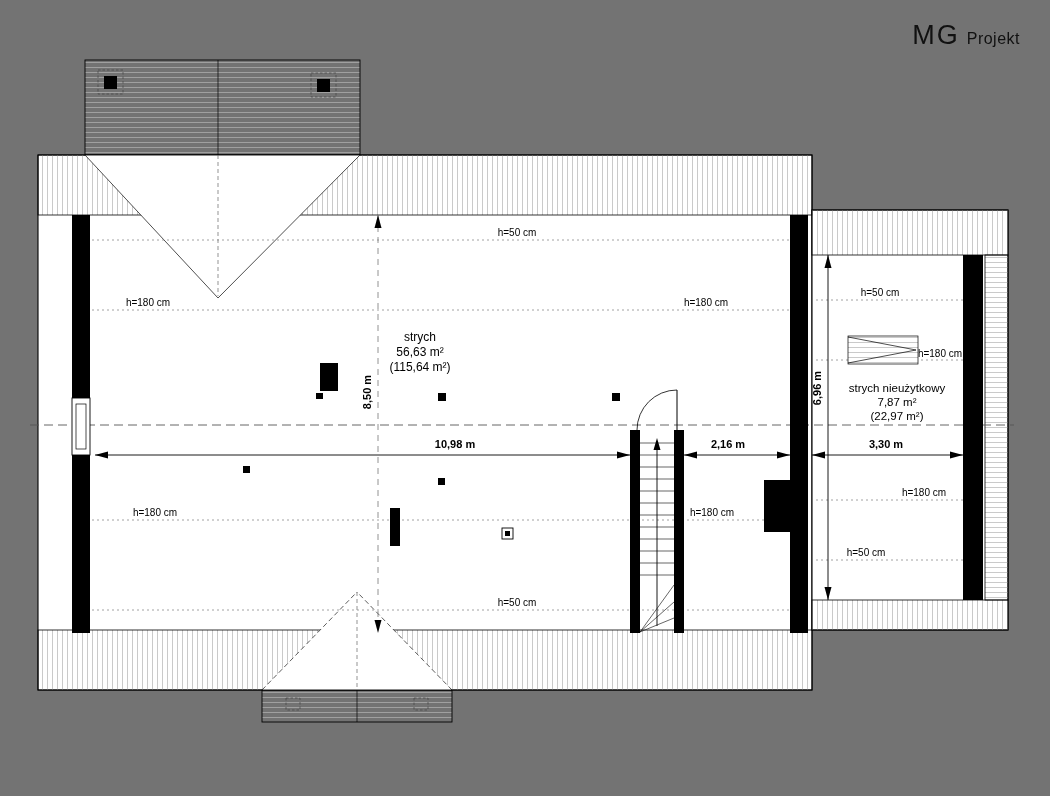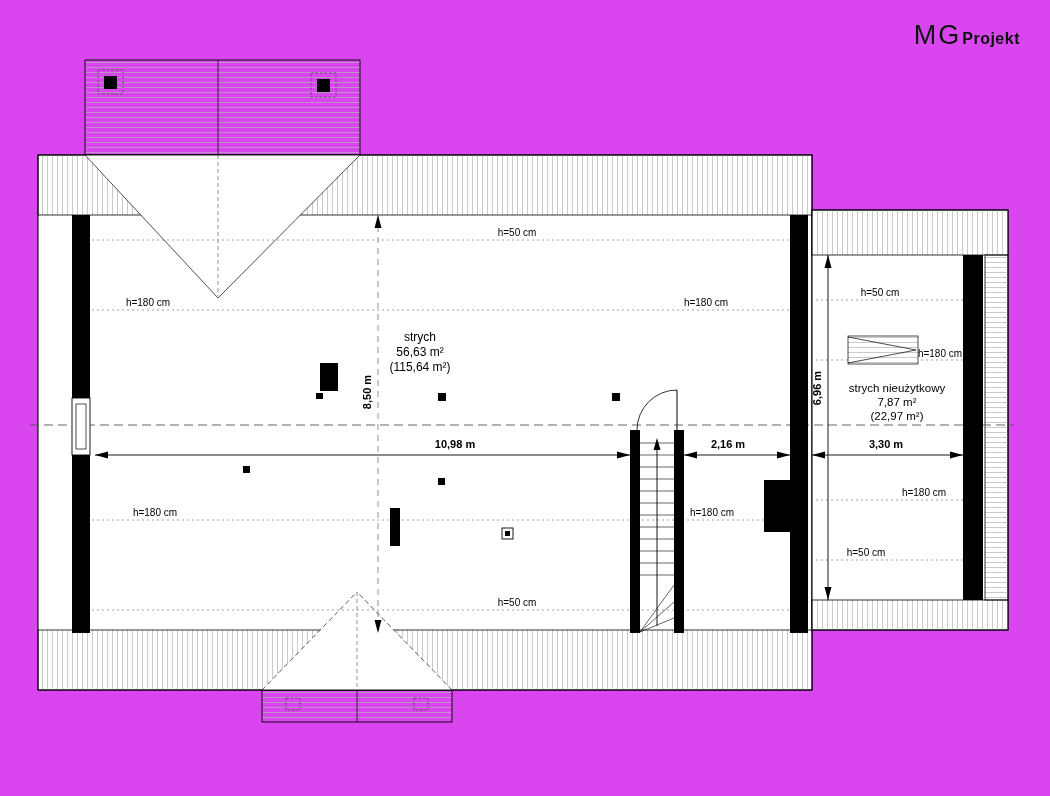--- a/index.html
+++ b/index.html
@@ -1,21 +1,21 @@
 <!DOCTYPE html>
 <html><head>
 <meta charset="utf-8">
 <style>
   html,body{margin:0;padding:0;background:#fff;}
-  .canvas{position:relative;width:1050px;height:796px;background:#d946ef;
+  .canvas{position:relative;width:1050px;height:796px;background:#737373;
           font-family:"Liberation Sans",sans-serif;overflow:hidden;}
   .plan-svg{position:absolute;top:0;left:0;}
   .logo{position:absolute;top:20px;right:30px;display:flex;align-items:baseline;color:#111;}
   .logo .mg{font-size:27px;font-weight:400;letter-spacing:2px;}
-  .logo .projekt{font-size:16px;font-weight:700;margin-left:1px;letter-spacing:.5px;}
+  .logo .projekt{font-size:16px;font-weight:400;margin-left:7px;letter-spacing:.5px;}
   svg text{font-family:"Liberation Sans",sans-serif;fill:#000;}
 </style>
 </head>
 <body>
 
 <div class="canvas">
 
   <div class="logo">
     <span class="mg">MG</span>
     <span class="projekt">Projekt</span>

